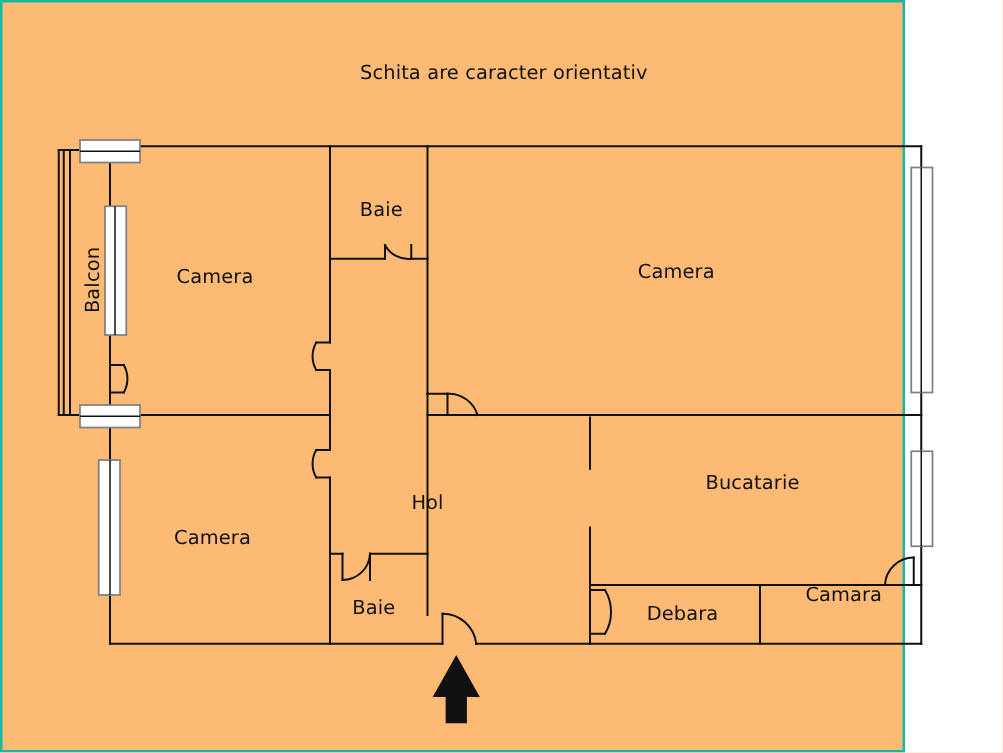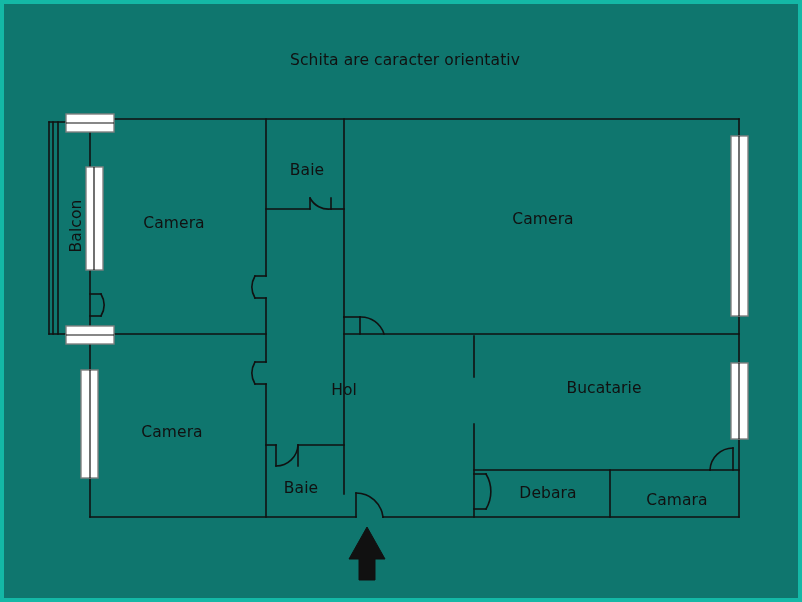--- a/index.html
+++ b/index.html
@@ -8,25 +8,25 @@
     background: #ffffff;
   }
   body {
     width: 802px;
     height: 602px;
     font-family: "DejaVu Sans", sans-serif;
     overflow: hidden;
   }
   #page {
     position: relative;
-    width: 802px;
+    width: 724px;
     height: 602px;
-    background: #0f766e;
+    background: #fdba74;
     box-sizing: border-box;
-    border: 4px solid #14b8a6;
+    border: 2px solid #14b8a6;
   }
   #plan-svg {
     position: absolute;
     left: 0;
     top: 0;
     display: block;
   }
   .plan-title {
     position: absolute;
     left: 0;
@@ -172,23 +172,23 @@
   <div class="room-label vertical" style="left:72px;  top:222px;">Balcon</div>
 
   <div class="room-label" style="left:170px; top:219px;">Camera</div>
 
   <div class="room-label" style="left:303px; top:166px;">Baie</div>
 
   <div class="room-label" style="left:539px; top:215px;">Camera</div>
 
   <div class="room-label" style="left:168px; top:428px;">Camera</div>
 
-  <div class="room-label" style="left:340px; top:386px;">Hol</div>
+  <div class="room-label" style="left:340px; top:400px;">Hol</div>
 
   <div class="room-label" style="left:297px; top:484px;">Baie</div>
 
   <div class="room-label" style="left:600px; top:384px;">Bucatarie</div>
 
   <div class="room-label" style="left:544px; top:489px;text-align:right;">Debara</div>
 
-  <div class="room-label" style="left:673px; top:496px;">Camara</div>
+  <div class="room-label" style="left:673px; top:474px;">Camara</div>
 
 </div>
 
 </body></html>

